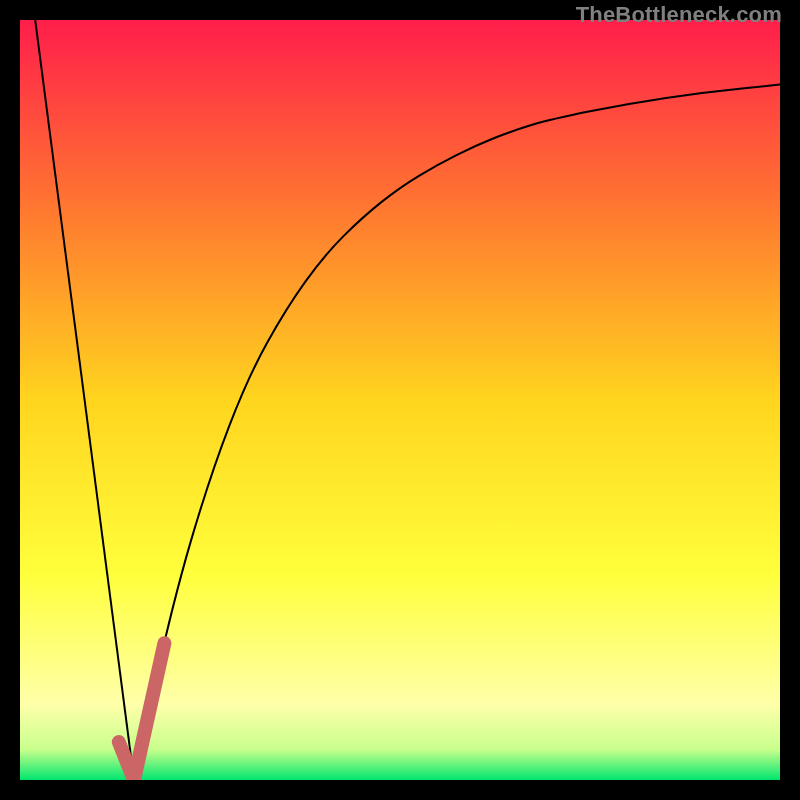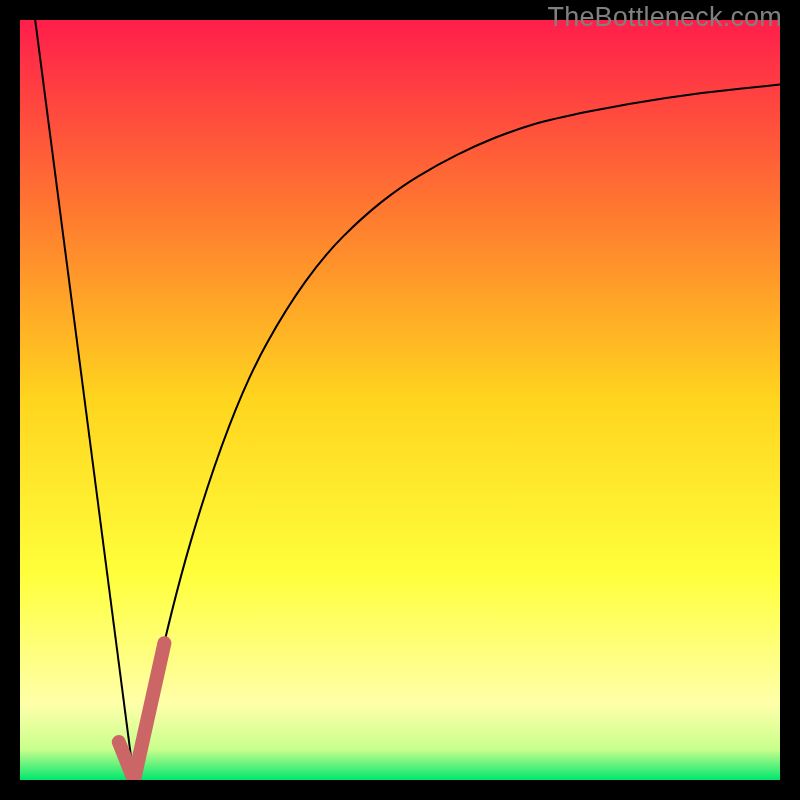--- a/index.html
+++ b/index.html
@@ -23,23 +23,23 @@
     left: 20px;
     top: 20px;
     width: 760px;
     height: 760px;
   }
   .watermark {
     position: absolute;
     top: 2px;
     right: 18px;
     font-family: Arial, Helvetica, sans-serif;
-    font-size: 27px;
+    font-size: 22px;
     color: #808080;
-    font-weight: 400;
+    font-weight: 700;
     letter-spacing: 0.2px;
   }
 </style>
 </head>
 <body>
 
 <div class="frame">
   <svg class="plot" viewBox="0 0 760 760" preserveAspectRatio="none">
     <defs>
       <linearGradient id="bg-grad" x1="0" y1="0" x2="0" y2="1">

